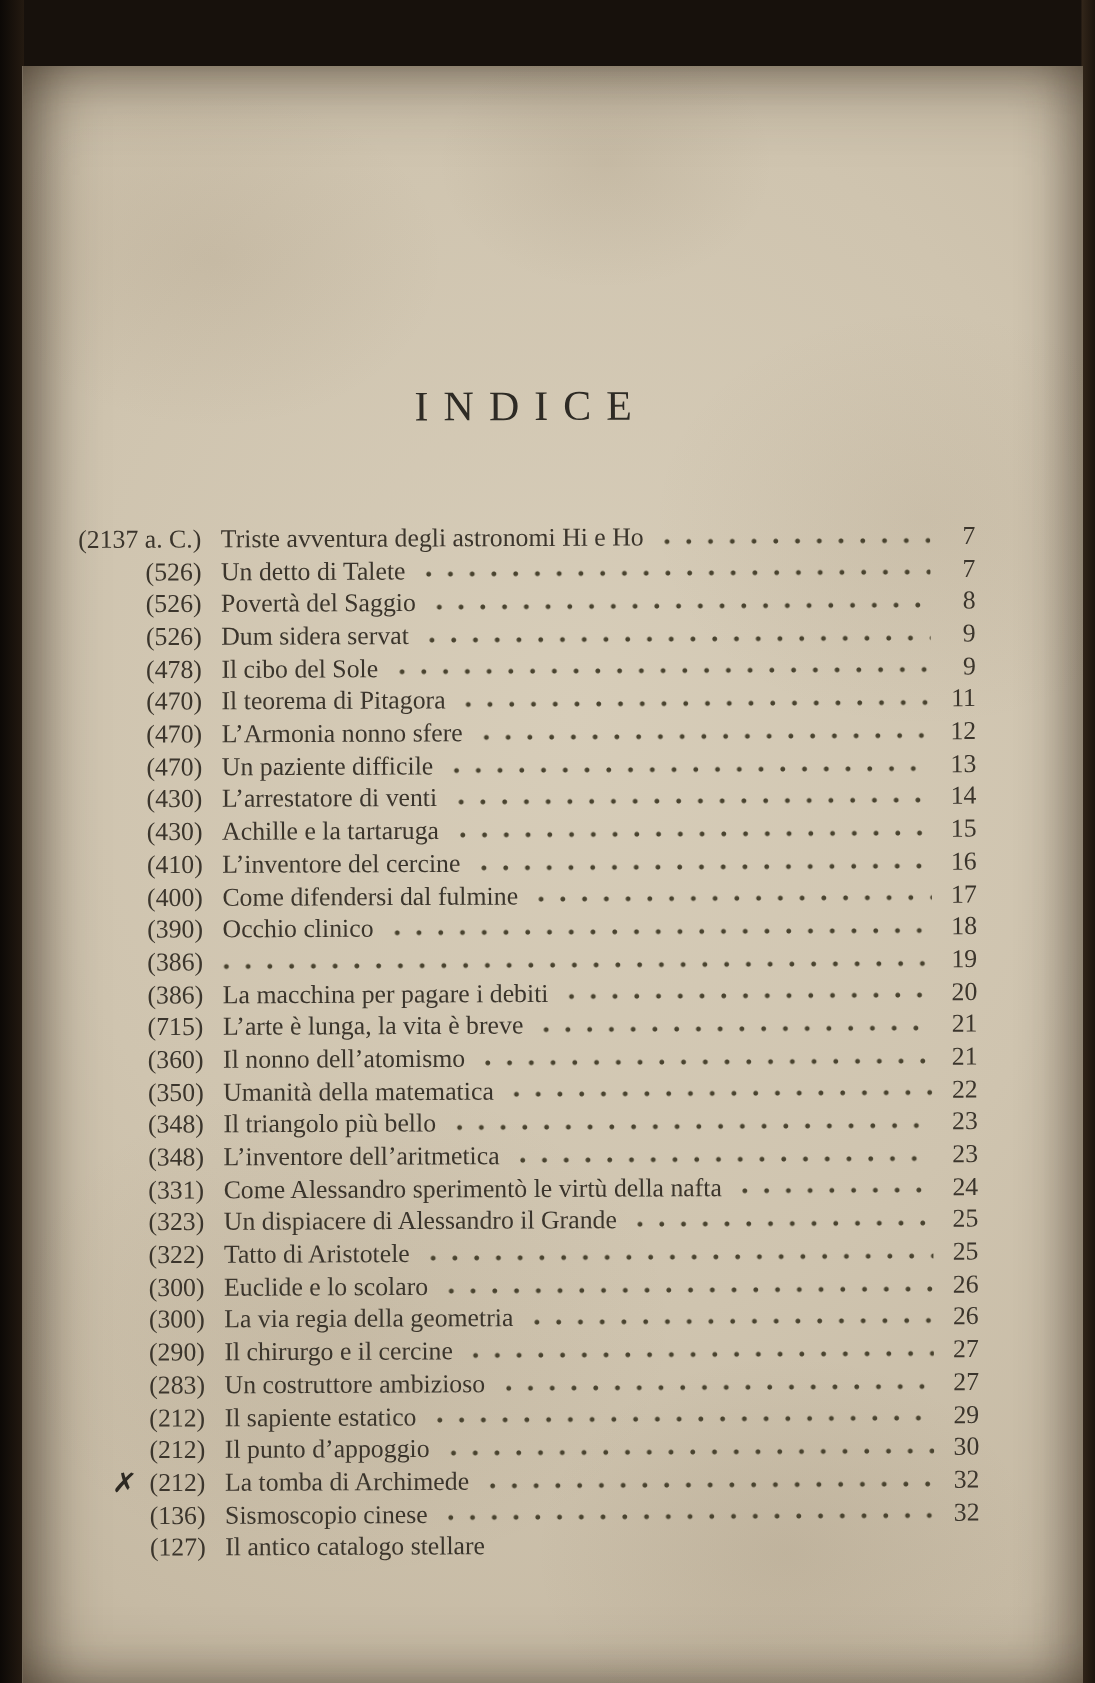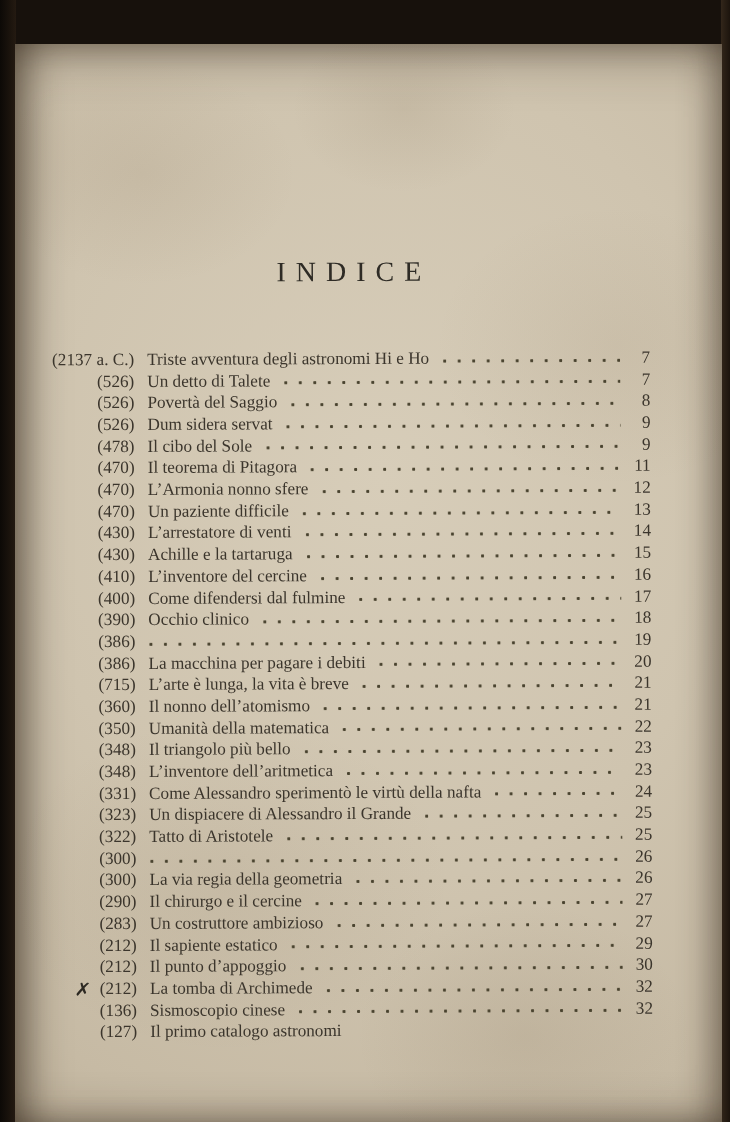--- a/index.html
+++ b/index.html
@@ -213,20 +213,21 @@
           <span class="pageno">25</span>
         </div>
         <div class="row">
           <span class="year">(322)</span>
           <span class="title">Tatto di Aristotele</span>
           <span class="leader"></span>
           <span class="pageno">25</span>
         </div>
         <div class="row">
           <span class="year">(300)</span>
+          <span class="title">Euclide e lo scolaro</span>
           <span class="leader"></span>
           <span class="pageno">26</span>
         </div>
         <div class="row">
           <span class="year">(300)</span>
           <span class="title">La via regia della geometria</span>
           <span class="leader"></span>
           <span class="pageno">26</span>
         </div>
         <div class="row">
@@ -261,17 +262,17 @@
           <span class="pageno">32</span>
         </div>
         <div class="row">
           <span class="year">(136)</span>
           <span class="title">Sismoscopio cinese</span>
           <span class="leader"></span>
           <span class="pageno">32</span>
         </div>
         <div class="row">
           <span class="year">(127)</span>
-          <span class="title">Il primo catalogo astronomi</span>
+          <span class="title">Il antico catalogo stellare</span>
         </div>
       </div>
   </div>
 </div>
 
 </body></html>

